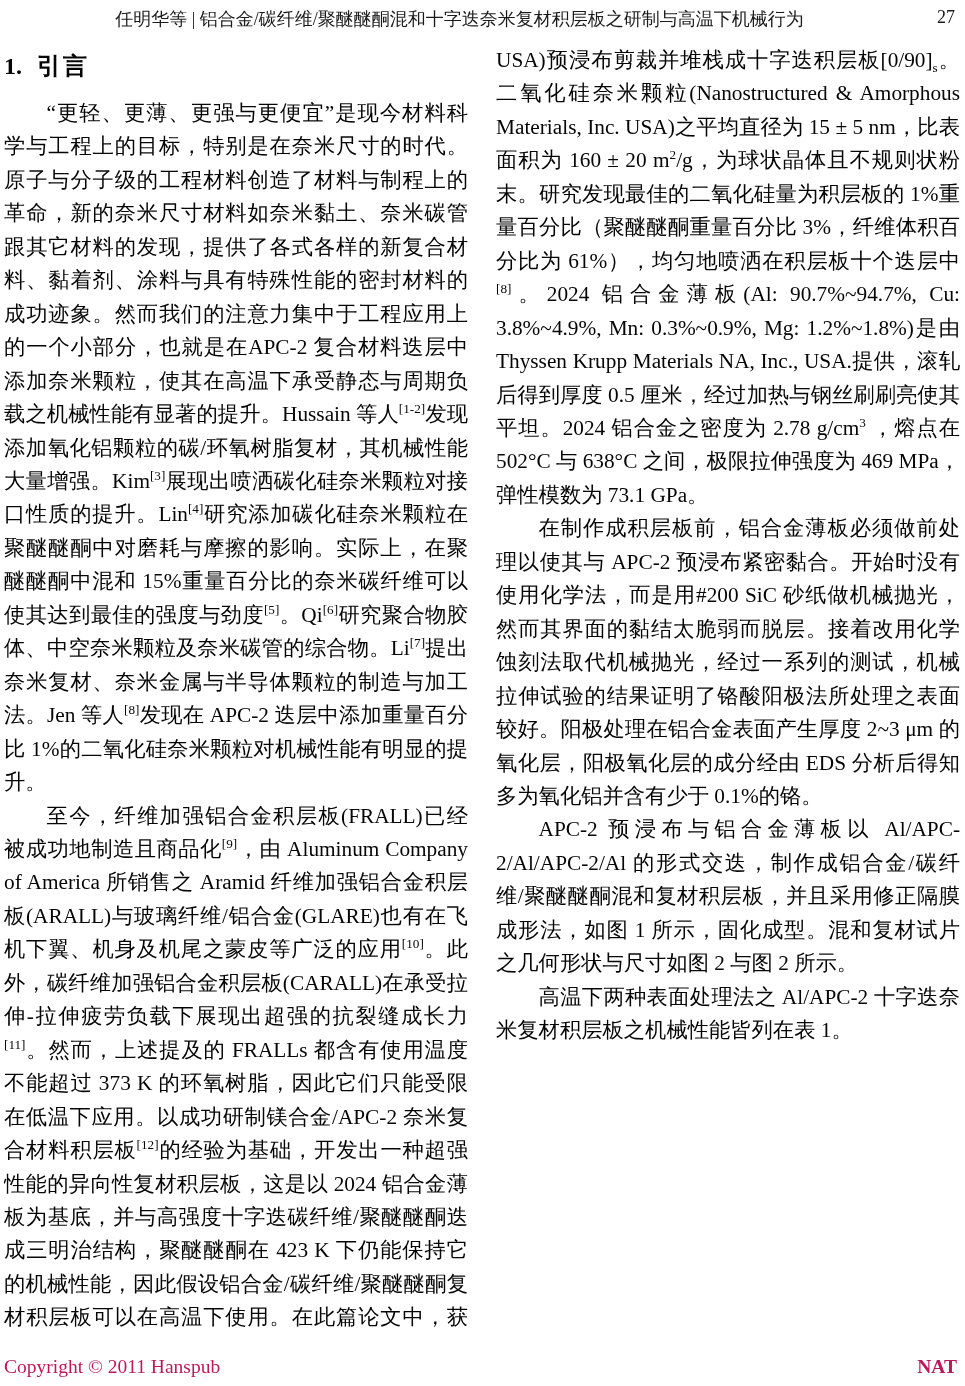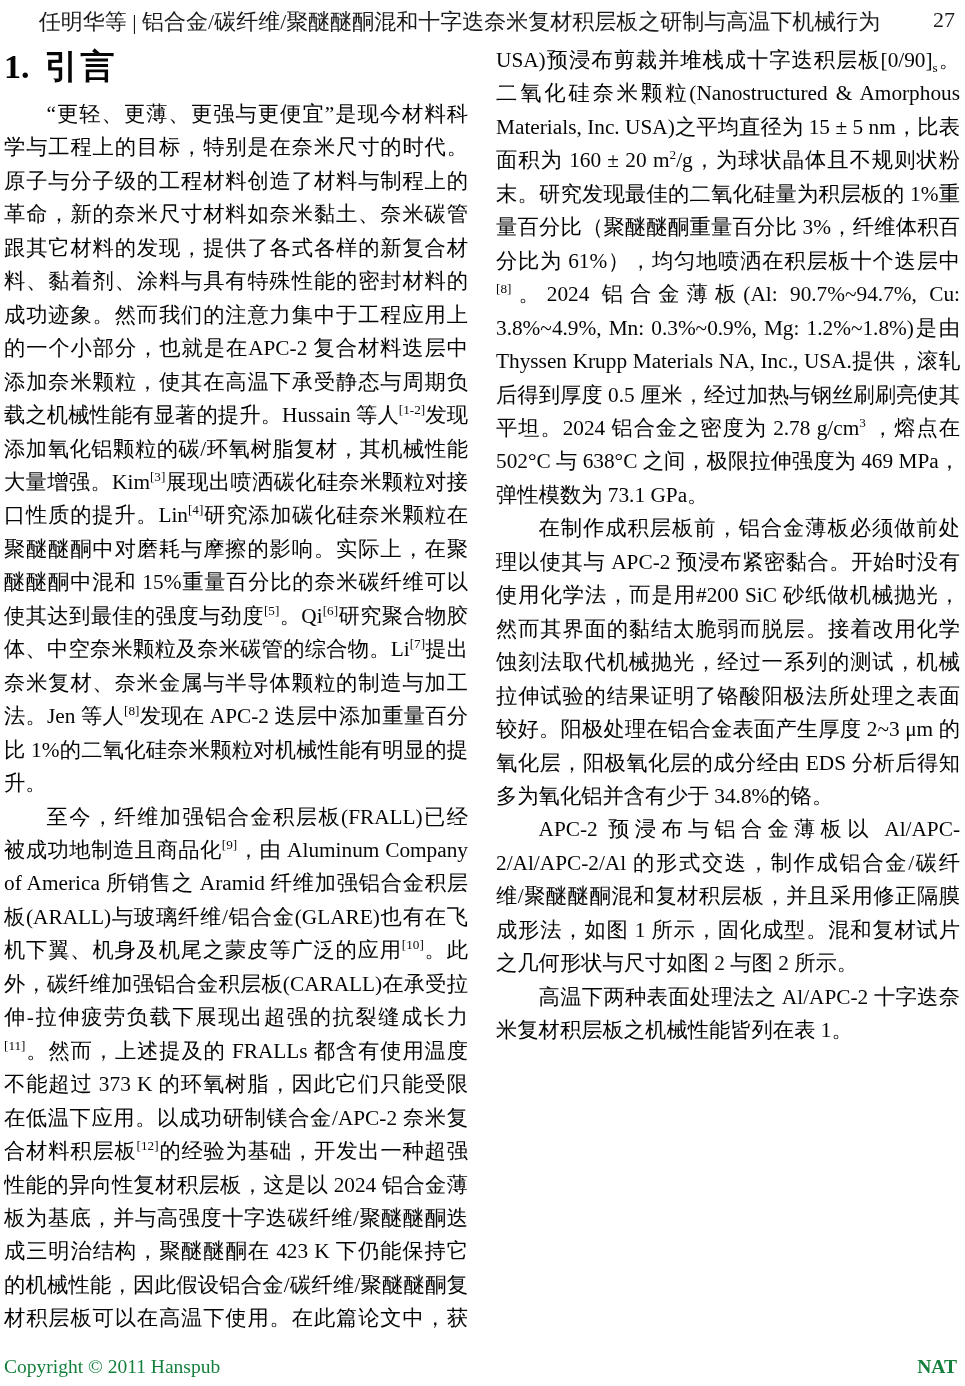--- a/index.html
+++ b/index.html
@@ -7,21 +7,21 @@
     position:relative;
     width:965px;height:1386px;
     margin:0 auto;
     background:#ffffff;
     color:#000;
     font-family:"Liberation Serif","DejaVu Serif",serif;
     overflow:hidden;
   }
   .page-header{
     position:absolute;top:7px;left:4px;right:10px;height:26px;
-    font-size:22px;color:#1a1a1a;
+    font-size:18px;color:#1a1a1a;
   }
   .header-title{
     position:absolute;left:0;right:40px;text-align:center;
     white-space:nowrap;
   }
   .header-pagenum{
     position:absolute;right:0;top:0;
   }
   .columns{
     position:absolute;top:44px;left:4px;right:4px;bottom:48px;
@@ -32,30 +32,30 @@
     font-size:21.3px;line-height:33.45px;
     text-align:justify;
     color:#050505;
   }
   .para{margin:0;text-indent:2em;}
   .para.no-indent{text-indent:0;}
   sup,sub{line-height:0;font-size:0.62em;}
   .sec-heading{
     font-family:"Liberation Sans","DejaVu Sans",sans-serif;
     font-weight:bold;
-    font-size:34px;line-height:40px;
+    font-size:24px;line-height:40px;
     margin:13px 0 11px 0;
     text-align:left;
   }
   .sec-heading.first{margin-top:2px;}
   .h-num{font-family:"Liberation Serif","DejaVu Serif",serif;}
   .h-txt{margin-left:15px;letter-spacing:2px;}
   .page-footer{
     position:absolute;left:4px;right:8px;bottom:8px;height:26px;
-    font-size:19.5px;color:#15803d;
+    font-size:19.5px;color:#be185d;
   }
   .footer-copyright{position:absolute;left:0;bottom:0;}
   .footer-right{position:absolute;right:0;bottom:0;font-weight:bold;}
 </style>
 </head>
 <body>
 
 <div class="page">
 
   <div class="page-header">
@@ -64,21 +64,21 @@
   </div>
 
   <div class="columns">
     <div class="col">
         <div class="sec-heading first"><span class="h-num">1.</span><span class="h-txt">引言</span></div>
         <p class="para"><span>“更轻、更薄、更强与更便宜”是现今材料科学与工程上的目标，特别是在奈米尺寸的时代。原子与分子级的工程材料创造了材料与制程上的革命，新的奈米尺寸材料如奈米黏土、奈米碳管跟其它材料的发现，提供了各式各样的新复合材料、黏着剂、涂料与具有特殊性能的密封材料的成功迹象。然而我们的注意力集中于工程应用上的一个小部分，也就是在APC-2 复合材料迭层中添加奈米颗粒，使其在高温下承受静态与周期负载之机械性能有显著的提升。Hussain 等人</span><sup>[1-2]</sup><span>发现添加氧化铝颗粒的碳/环氧树脂复材，其机械性能大量增强。Kim</span><sup>[3]</sup><span>展现出喷洒碳化硅奈米颗粒对接口性质的提升。Lin</span><sup>[4]</sup><span>研究添加碳化硅奈米颗粒在聚醚醚酮中对磨耗与摩擦的影响。实际上，在聚醚醚酮中混和 15%重量百分比的奈米碳纤维可以使其达到最佳的强度与劲度</span><sup>[5]</sup><span>。Qi</span><sup>[6]</sup><span>研究聚合物胶体、中空奈米颗粒及奈米碳管的综合物。Li</span><sup>[7]</sup><span>提出奈米复材、奈米金属与半导体颗粒的制造与加工法。Jen 等人</span><sup>[8]</sup><span>发现在 APC-2 迭层中添加重量百分比 1%的二氧化硅奈米颗粒对机械性能有明显的提升。</span></p>
         <p class="para"><span>至今，纤维加强铝合金积层板(FRALL)已经被成功地制造且商品化</span><sup>[9]</sup><span>，由 Aluminum Company of America 所销售之 Aramid 纤维加强铝合金积层板(ARALL)与玻璃纤维/铝合金(GLARE)也有在飞机下翼、机身及机尾之蒙皮等广泛的应用</span><sup>[10]</sup><span>。此外，碳纤维加强铝合金积层板(CARALL)在承受拉伸-拉伸疲劳负载下展现出超强的抗裂缝成长力</span><sup>[11]</sup><span>。然而，上述提及的 FRALLs 都含有使用温度不能超过 373 K 的环氧树脂，因此它们只能受限在低温下应用。以成功研制镁合金/APC-2 奈米复合材料积层板</span><sup>[12]</sup><span>的经验为基础，开发出一种超强性能的异向性复材积层板，这是以 2024 铝合金薄板为基底，并与高强度十字迭碳纤维/聚醚醚酮迭成三明治结构，聚醚醚酮在 423 K 下仍能保持它的机械性能，因此假设铝合金/碳纤维/聚醚醚酮复材积层板可以在高温下使用。在此篇论文中，获致高温下承受拉伸及周期测试的机械性能，也观察破坏机制，机械行为的反应也被突显。</span></p>
       </div>
     <div class="col">
         <p class="para no-indent"><span>USA)预浸布剪裁并堆栈成十字迭积层板[0/90]</span><sub>s</sub><span>。二氧化硅奈米颗粒(Nanostructured &amp; Amorphous Materials, Inc. USA)之平均直径为 15 ± 5 nm，比表面积为 160 ± 20 m</span><sup>2</sup><span>/g，为球状晶体且不规则状粉末。研究发现最佳的二氧化硅量为积层板的 1%重量百分比（聚醚醚酮重量百分比 3%，纤维体积百分比为 61%），均匀地喷洒在积层板十个迭层中</span><sup>[8]</sup><span>。2024 铝合金薄板(Al: 90.7%~94.7%, Cu: 3.8%~4.9%, Mn: 0.3%~0.9%, Mg: 1.2%~1.8%)是由 Thyssen Krupp Materials NA, Inc., USA.提供，滚轧后得到厚度 0.5 厘米，经过加热与钢丝刷刷亮使其平坦。2024 铝合金之密度为 2.78 g/cm</span><sup>3</sup><span> ，熔点在 502°C 与 638°C 之间，极限拉伸强度为 469 MPa，弹性模数为 73.1 GPa。</span></p>
-        <p class="para"><span>在制作成积层板前，铝合金薄板必须做前处理以使其与 APC-2 预浸布紧密黏合。开始时没有使用化学法，而是用#200 SiC 砂纸做机械抛光，然而其界面的黏结太脆弱而脱层。接着改用化学蚀刻法取代机械抛光，经过一系列的测试，机械拉伸试验的结果证明了铬酸阳极法所处理之表面较好。阳极处理在铝合金表面产生厚度 2~3 μm 的氧化层，阳极氧化层的成分经由 EDS 分析后得知多为氧化铝并含有少于 34.8%的铬。</span></p>
+        <p class="para"><span>在制作成积层板前，铝合金薄板必须做前处理以使其与 APC-2 预浸布紧密黏合。开始时没有使用化学法，而是用#200 SiC 砂纸做机械抛光，然而其界面的黏结太脆弱而脱层。接着改用化学蚀刻法取代机械抛光，经过一系列的测试，机械拉伸试验的结果证明了铬酸阳极法所处理之表面较好。阳极处理在铝合金表面产生厚度 2~3 μm 的氧化层，阳极氧化层的成分经由 EDS 分析后得知多为氧化铝并含有少于 0.1%的铬。</span></p>
         <p class="para"><span>APC-2 预浸布与铝合金薄板以 Al/APC-2/Al/APC-2/Al 的形式交迭，制作成铝合金/碳纤维/聚醚醚酮混和复材积层板，并且采用修正隔膜成形法，如图 1 所示，固化成型。混和复材试片之几何形状与尺寸如图 2 与图 2 所示。</span></p>
         <p class="para"><span>高温下两种表面处理法之 Al/APC-2 十字迭奈米复材积层板之机械性能皆列在表 1。</span></p>
       </div>
   </div>
 
   <div class="page-footer">
     <div class="footer-copyright">Copyright © 2011 Hanspub</div>
     <div class="footer-right">NAT</div>
   </div>
 

